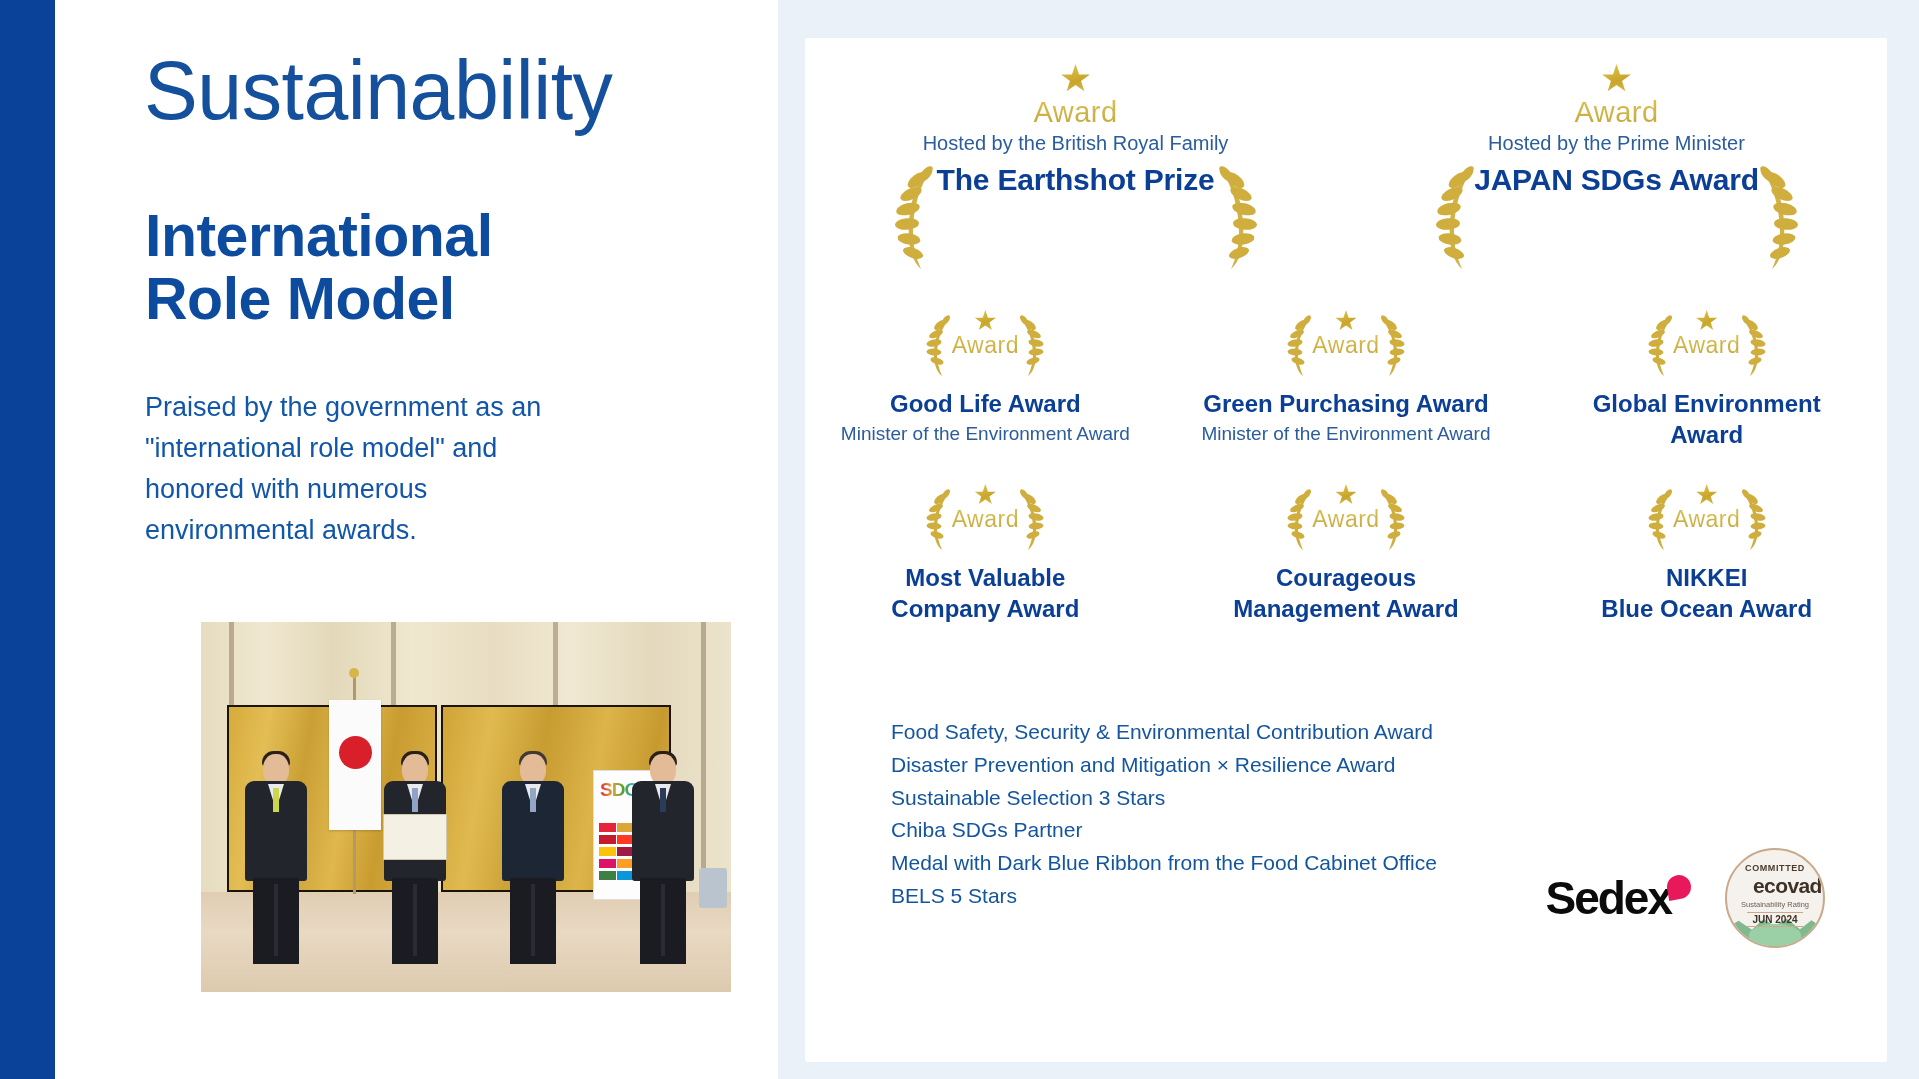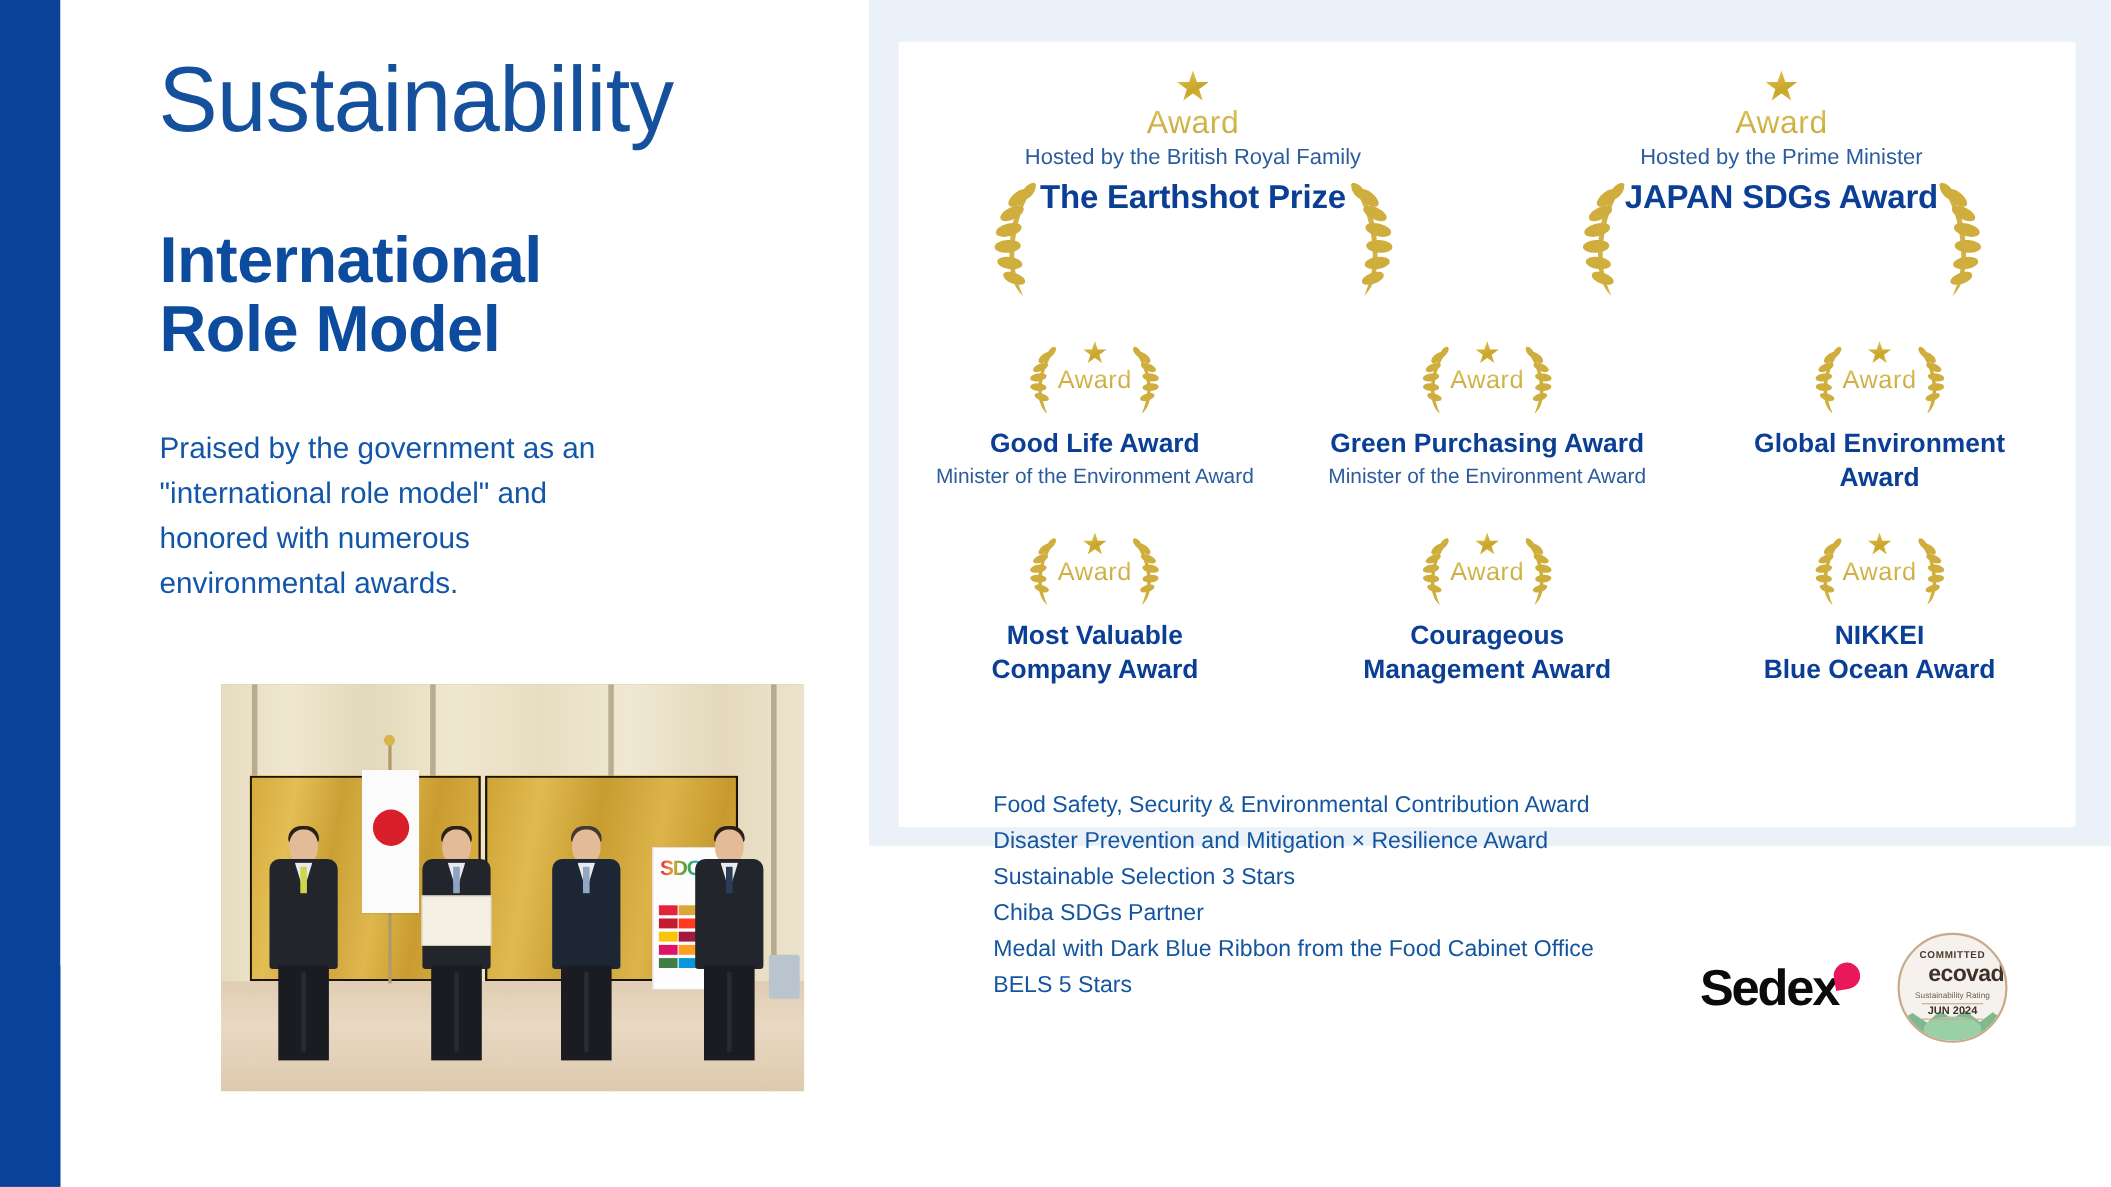--- a/index.html
+++ b/index.html
@@ -12,21 +12,20 @@
   }
   .page{position:absolute;inset:0;display:flex;}
 
   
   .accent-bar{width:55px;height:1079px;flex:0 0 55px;background:#0a4299;}
 
   
   .left-col{
     flex:0 0 723px;width:723px;height:878px;background:#fff;
     position:relative;
-    padding-left:12px;
   }
   .script-title{
     position:absolute;left:89px;top:48px;
     font-family:"Liberation Sans", sans-serif;
     font-weight:300;
     font-size:84px;
     letter-spacing:-0.5px;
     color:#14509c;
     line-height:1;
     transform:scaleX(0.96);
@@ -76,21 +75,21 @@
   .ph .cert{position:absolute;left:50%;transform:translateX(-50%);top:60px;width:62px;height:44px;background:#f4f1e4;border:1px solid #cfc7ae;}
   .ph .sdgs{position:absolute;left:392px;top:148px;width:64px;height:128px;background:#fdfdfd;border:1px solid #dedede;}
   .ph .sdgs .sd{position:absolute;left:6px;top:8px;font-size:19px;font-weight:bold;letter-spacing:-1px;
      background:linear-gradient(90deg,#e5243b,#dda63a,#4c9f38,#26bde2,#00689d);-webkit-background-clip:text;background-clip:text;color:transparent;}
   .ph .sdgs .row{position:absolute;left:5px;width:54px;height:9px;display:flex;gap:1px;}
   .ph .sdgs .row i{flex:1;height:9px;display:block;}
   .ph .chair{position:absolute;right:4px;top:246px;width:28px;height:40px;background:#b9c4cf;border-radius:3px;}
 
   
   .right-panel{
-    flex:1;height:769px;background:#eaf1f8;position:relative;
+    flex:1;height:1079px;background:#eaf1f8;position:relative;
   }
   .card{
     position:absolute;left:27px;top:38px;right:32px;bottom:17px;
     background:#ffffff;border-radius:2px;
   }
 
   
   .top-awards{
     position:absolute;left:0;right:0;top:26px;height:220px;
     display:flex;

